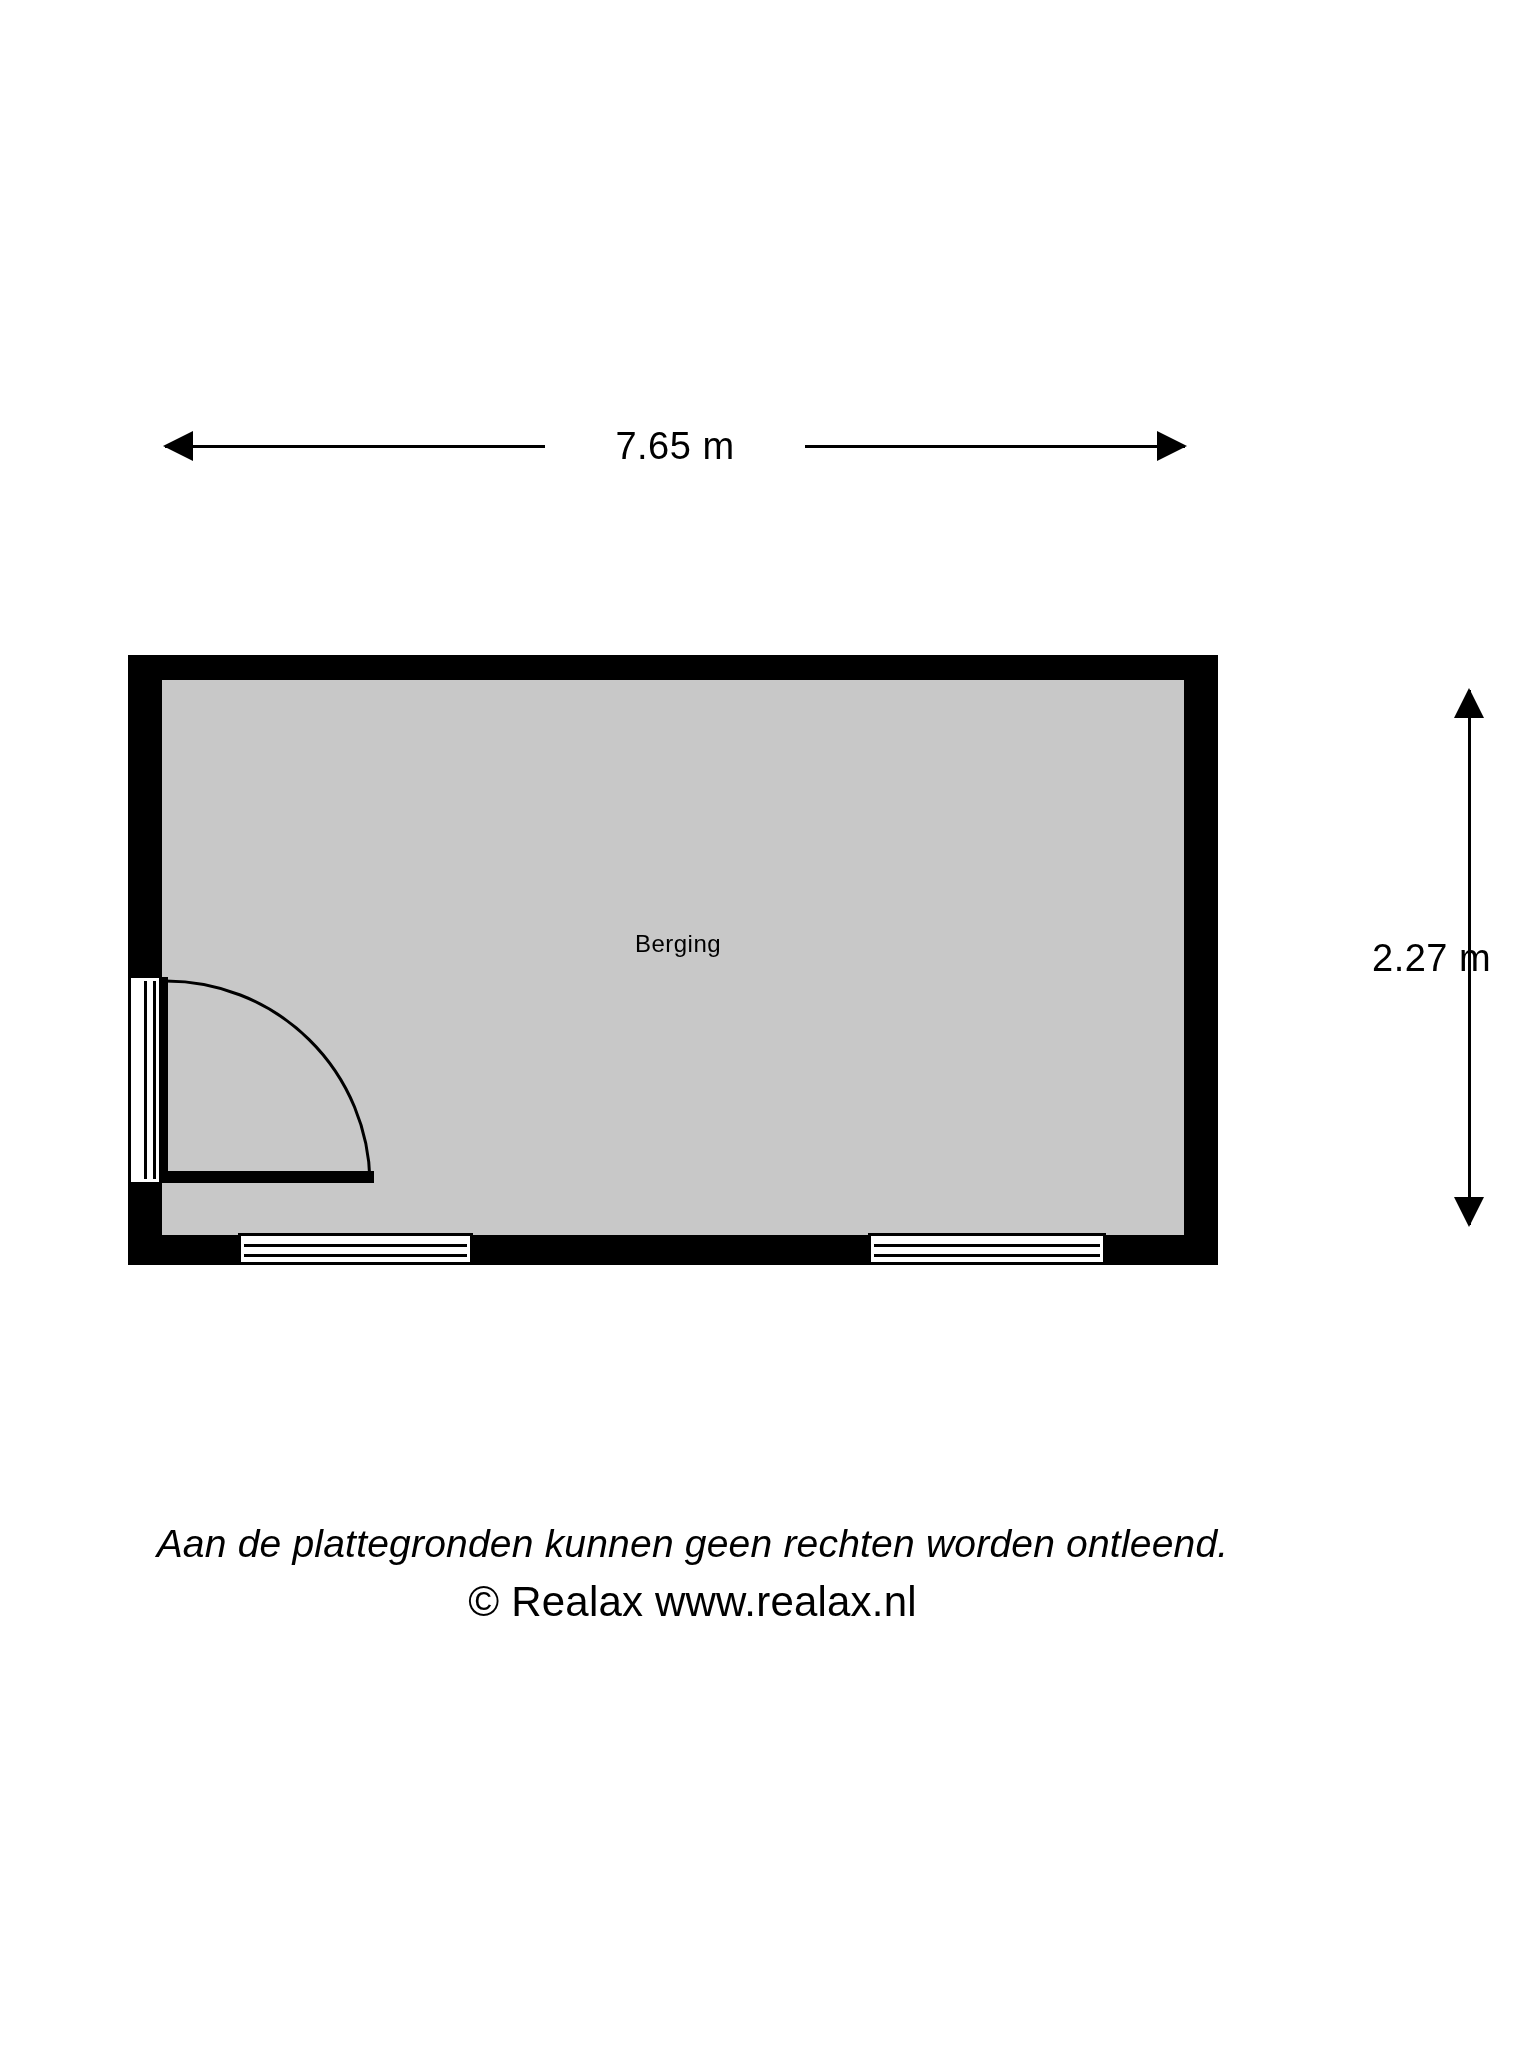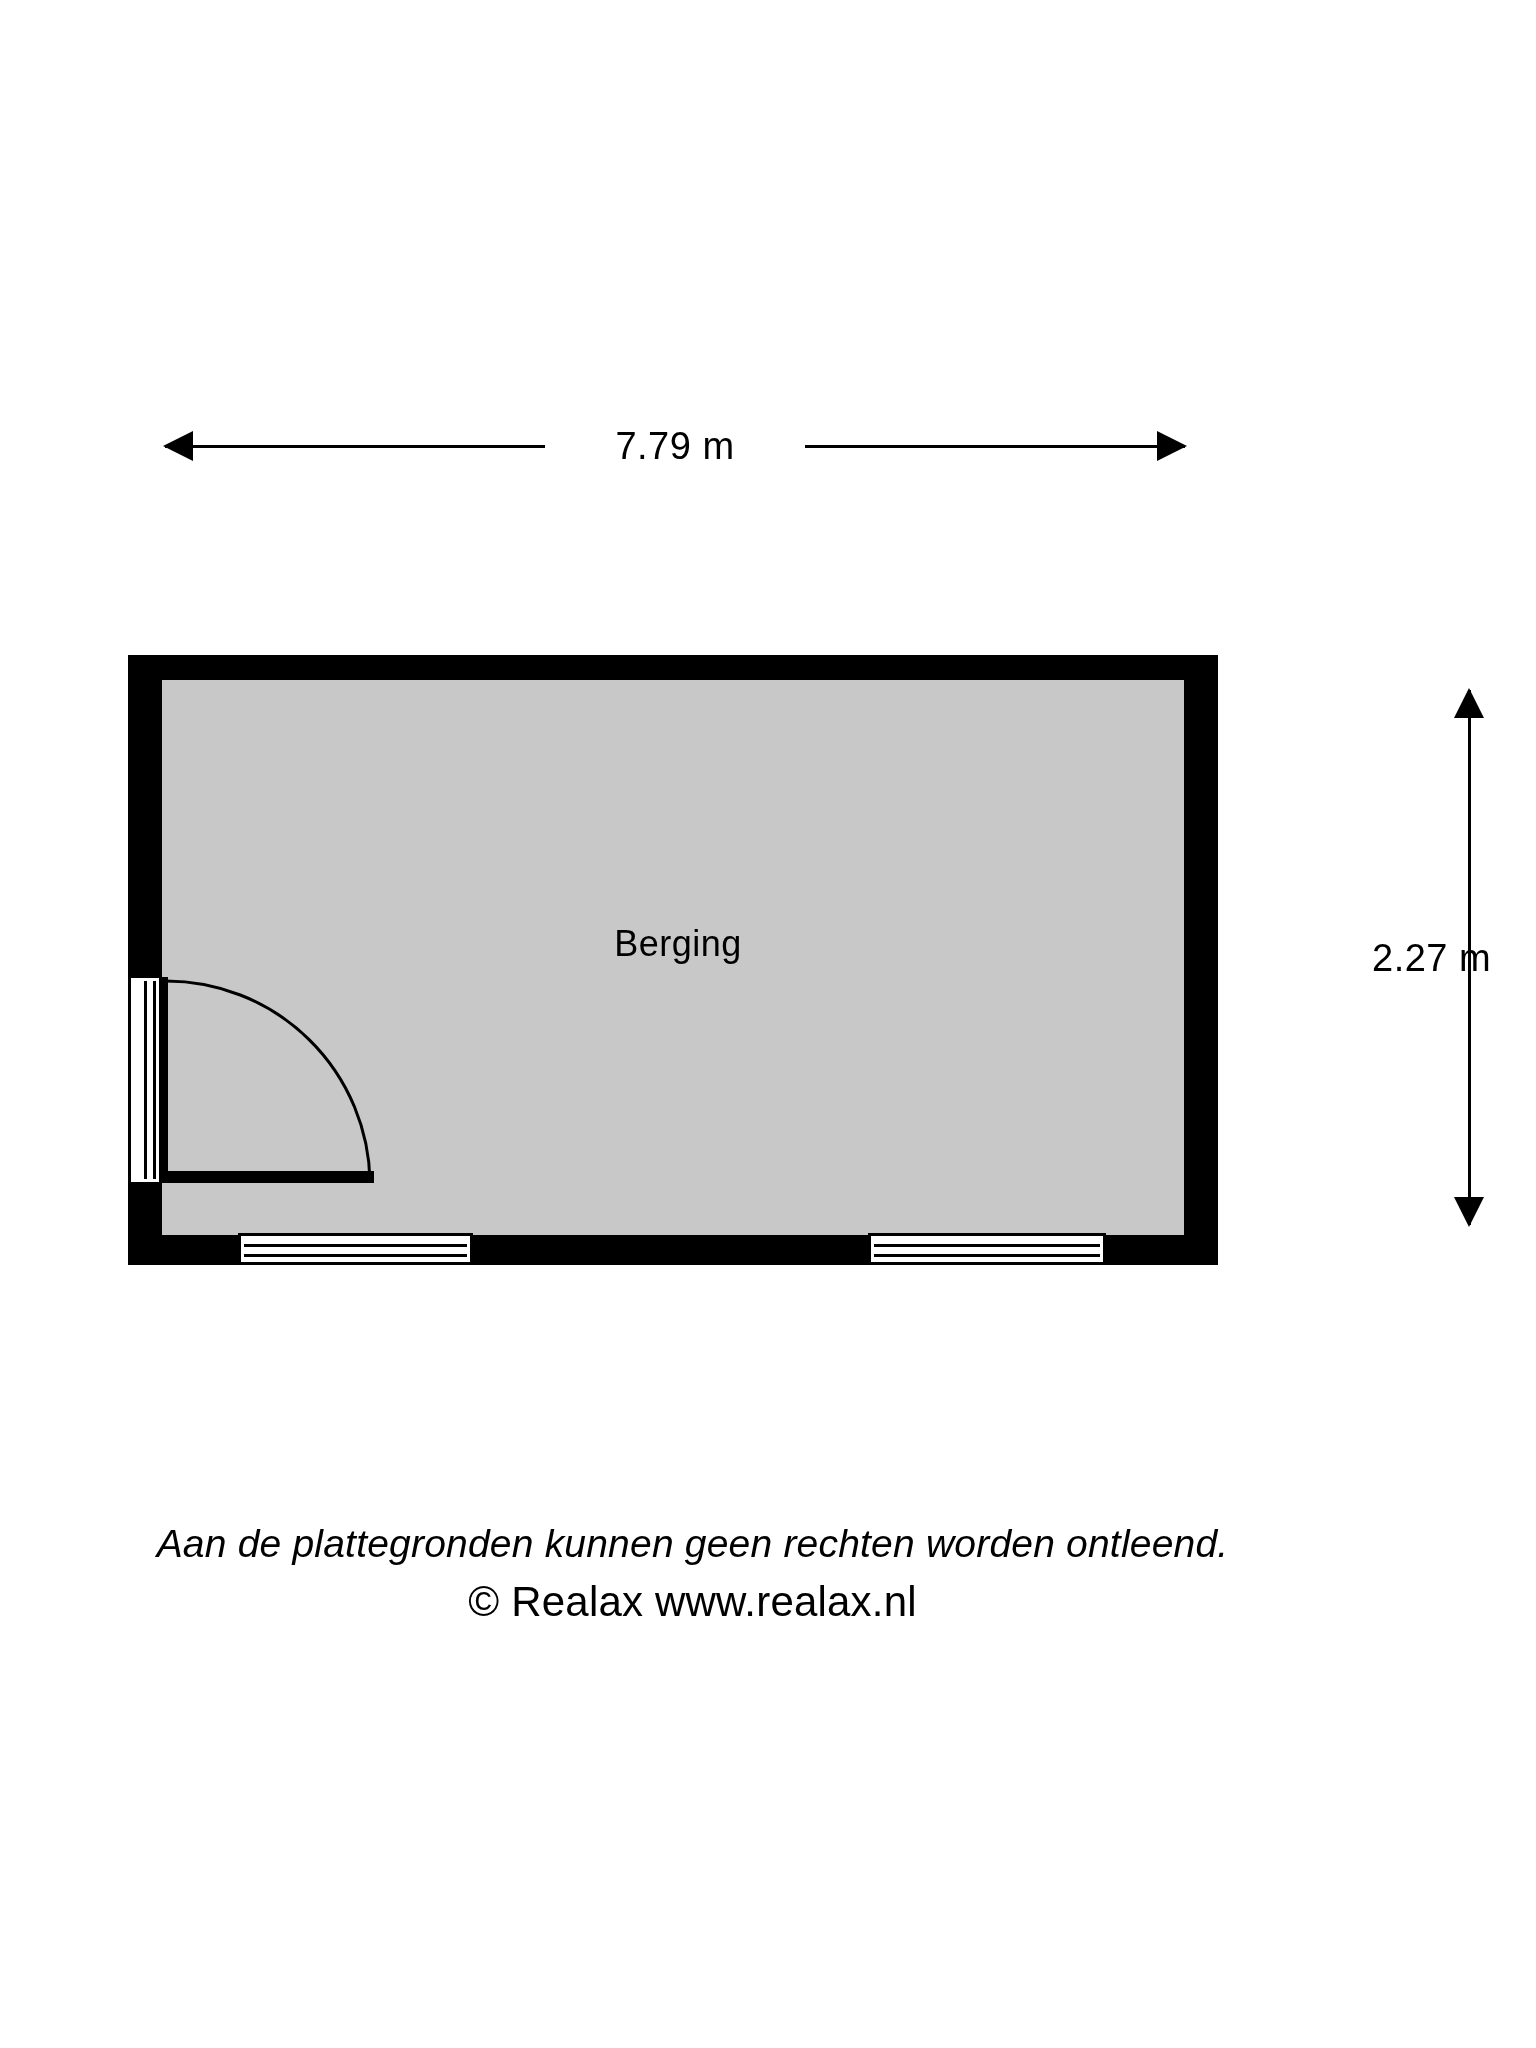--- a/index.html
+++ b/index.html
@@ -140,21 +140,21 @@
     width: 1022px;
     height: 555px;
     background: #c8c8c8;
   }
   .room-label {
     position: absolute;
     left: 330px;
     top: 265px;
     width: 440px;
     text-align: center;
-    font-size: 36px;
+    font-size: 24px;
     line-height: 48px;
     color: #000;
     letter-spacing: 0.5px;
   }
 
   
   
   .opening-left-door {
     position: absolute;
     left: 0px;
@@ -231,21 +231,21 @@
 </style>
 </head>
 <body>
 
 <div id="floorplan-root">
 
   <div class="dim-top">
     <div class="dim-line"></div>
     <div class="arrow-left"></div>
     <div class="arrow-right"></div>
-    <div class="dim-label">7.79 m</div>
+    <div class="dim-label">7.65 m</div>
   </div>
 
   <div class="dim-right">
     <div class="dim-line"></div>
     <div class="arrow-up"></div>
     <div class="arrow-down"></div>
   </div>
   <div class="dim-right-label">2.27 m</div>
 
   <div class="plan">

